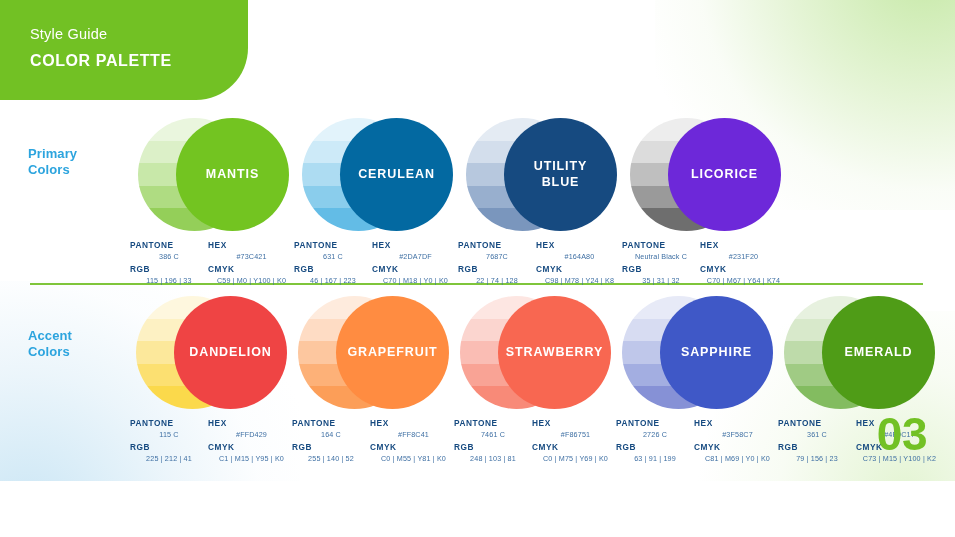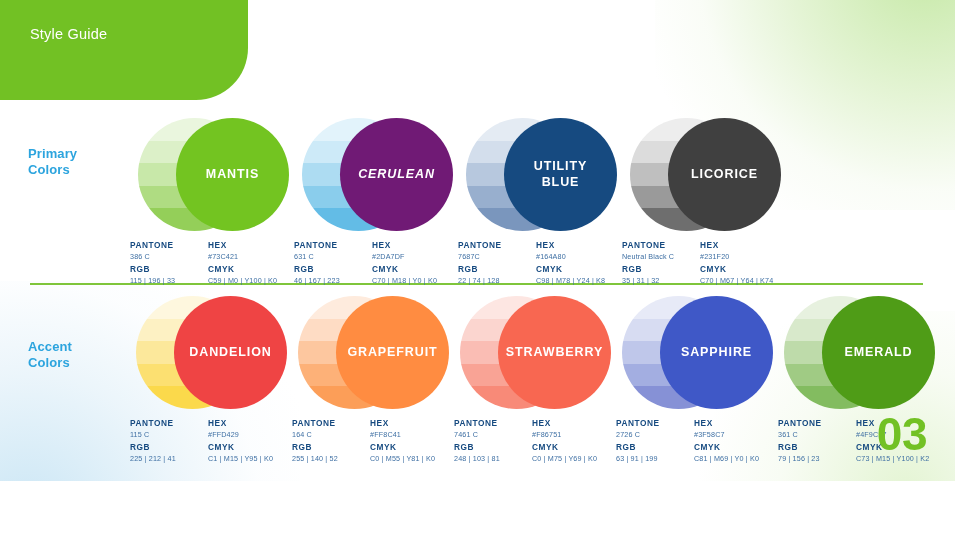--- a/index.html
+++ b/index.html
@@ -53,21 +53,21 @@
     margin-top:9px; color:#ffffff;
   }
   
   .section-label {
     position:absolute;
     color:#2CA4DE;
     font-size:13px; font-weight:bold; line-height:1.22;
     letter-spacing:0.1px;
   }
   .section-label.primary { left:28px; top:146px; }
-  .section-label.accent  { left:28px; top:339px; }
+  .section-label.accent  { left:28px; top:328px; }
   
   .divider {
     position:absolute; left:30px; top:283px;
     width:893px; height:1.6px;
     background:#7FC53B;
   }
   
   .row { position:absolute; display:flex; }
   .row.primary { left:130px; top:118px; width:800px; }
   .row.accent  { left:130px; top:296px; width:810px; }
@@ -111,21 +111,21 @@
     display:grid;
     grid-template-columns:78px auto;
     row-gap:2px;
   }
   .spec-key {
     font-size:8.3px; font-weight:bold; letter-spacing:0.55px;
     color:#164A80; line-height:1.25;
   }
   .spec-val {
     font-size:7.2px; font-weight:400; letter-spacing:0.15px;
-    color:#3E6FA3; line-height:1.3; margin-top:2px;
+    color:#3E6FA3; line-height:1.3; margin-top:2px;text-align:center;
   }
   .spec-cell { display:block; }
   
   .page-number {
     position:absolute; right:28px; bottom:24px;
     font-size:46px; font-weight:bold;
     color:#72C124; letter-spacing:-0.5px;
     line-height:1;
   }
 </style>
@@ -133,20 +133,21 @@
 <body>
 
 <div class="page">
 
   <div class="glow-tr"></div>
   <div class="glow-br"></div>
   <div class="glow-bl"></div>
 
   <div class="header">
     <div class="kicker">Style Guide</div>
+    <div class="title">COLOR PALETTE</div>
   </div>
 
   <div class="section-label primary">
     <div>Primary</div>
     <div>Colors</div>
   </div>
 
   <div class="section-label accent">
     <div>Accent</div>
     <div>Colors</div>
@@ -188,21 +189,21 @@
         </div>
       </div>
       <div class="swatch">
         <div class="tintcircle">
           <span style="background: rgb(226, 243, 251);"></span>
           <span style="background: rgb(205, 234, 248);"></span>
           <span style="background: rgb(173, 220, 242);"></span>
           <span style="background: rgb(138, 205, 236);"></span>
           <span style="background: rgb(99, 188, 230);"></span>
         </div>
-        <div class="solidcircle" style="background: #701a75; font-style: italic;">
+        <div class="solidcircle" style="background: #0369a1;">
           <span>CERULEAN</span>
         </div>
         <div class="specs">
           <div class="spec-grid">
             <div class="spec-cell">
               <div class="spec-key">PANTONE</div>
               <div class="spec-val">631 C</div>
             </div>
             <div class="spec-cell">
               <div class="spec-key">HEX</div>
@@ -252,21 +253,21 @@
         </div>
       </div>
       <div class="swatch">
         <div class="tintcircle">
           <span style="background: rgb(237, 237, 237);"></span>
           <span style="background: rgb(220, 220, 220);"></span>
           <span style="background: rgb(191, 191, 191);"></span>
           <span style="background: rgb(154, 154, 154);"></span>
           <span style="background: rgb(110, 110, 110);"></span>
         </div>
-        <div class="solidcircle" style="background: #404040;">
+        <div class="solidcircle" style="background: #6d28d9;">
           <span>LICORICE</span>
         </div>
         <div class="specs">
           <div class="spec-grid">
             <div class="spec-cell">
               <div class="spec-key">PANTONE</div>
               <div class="spec-val">Neutral Black C</div>
             </div>
             <div class="spec-cell">
               <div class="spec-key">HEX</div>

